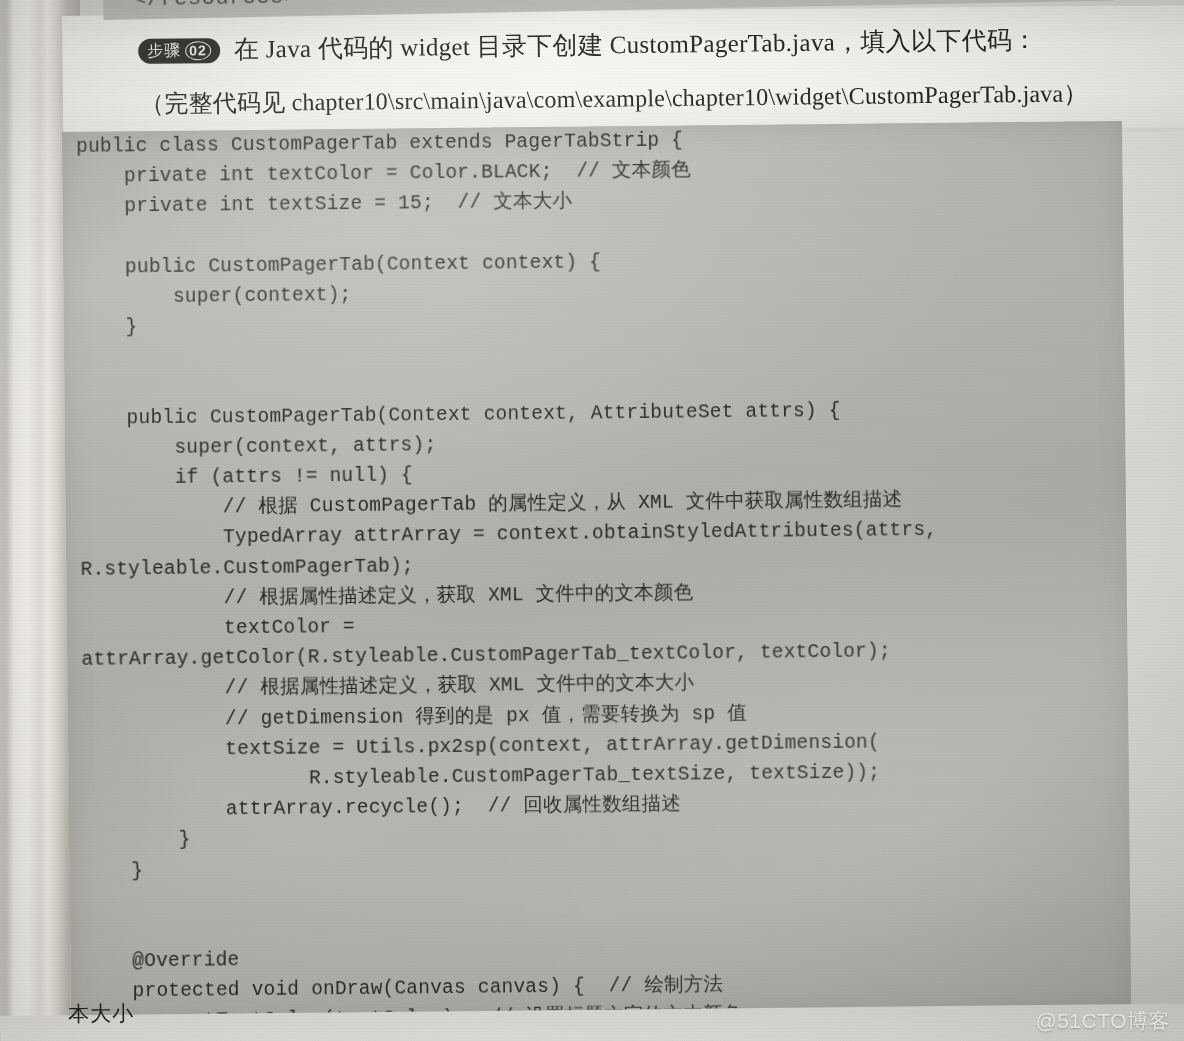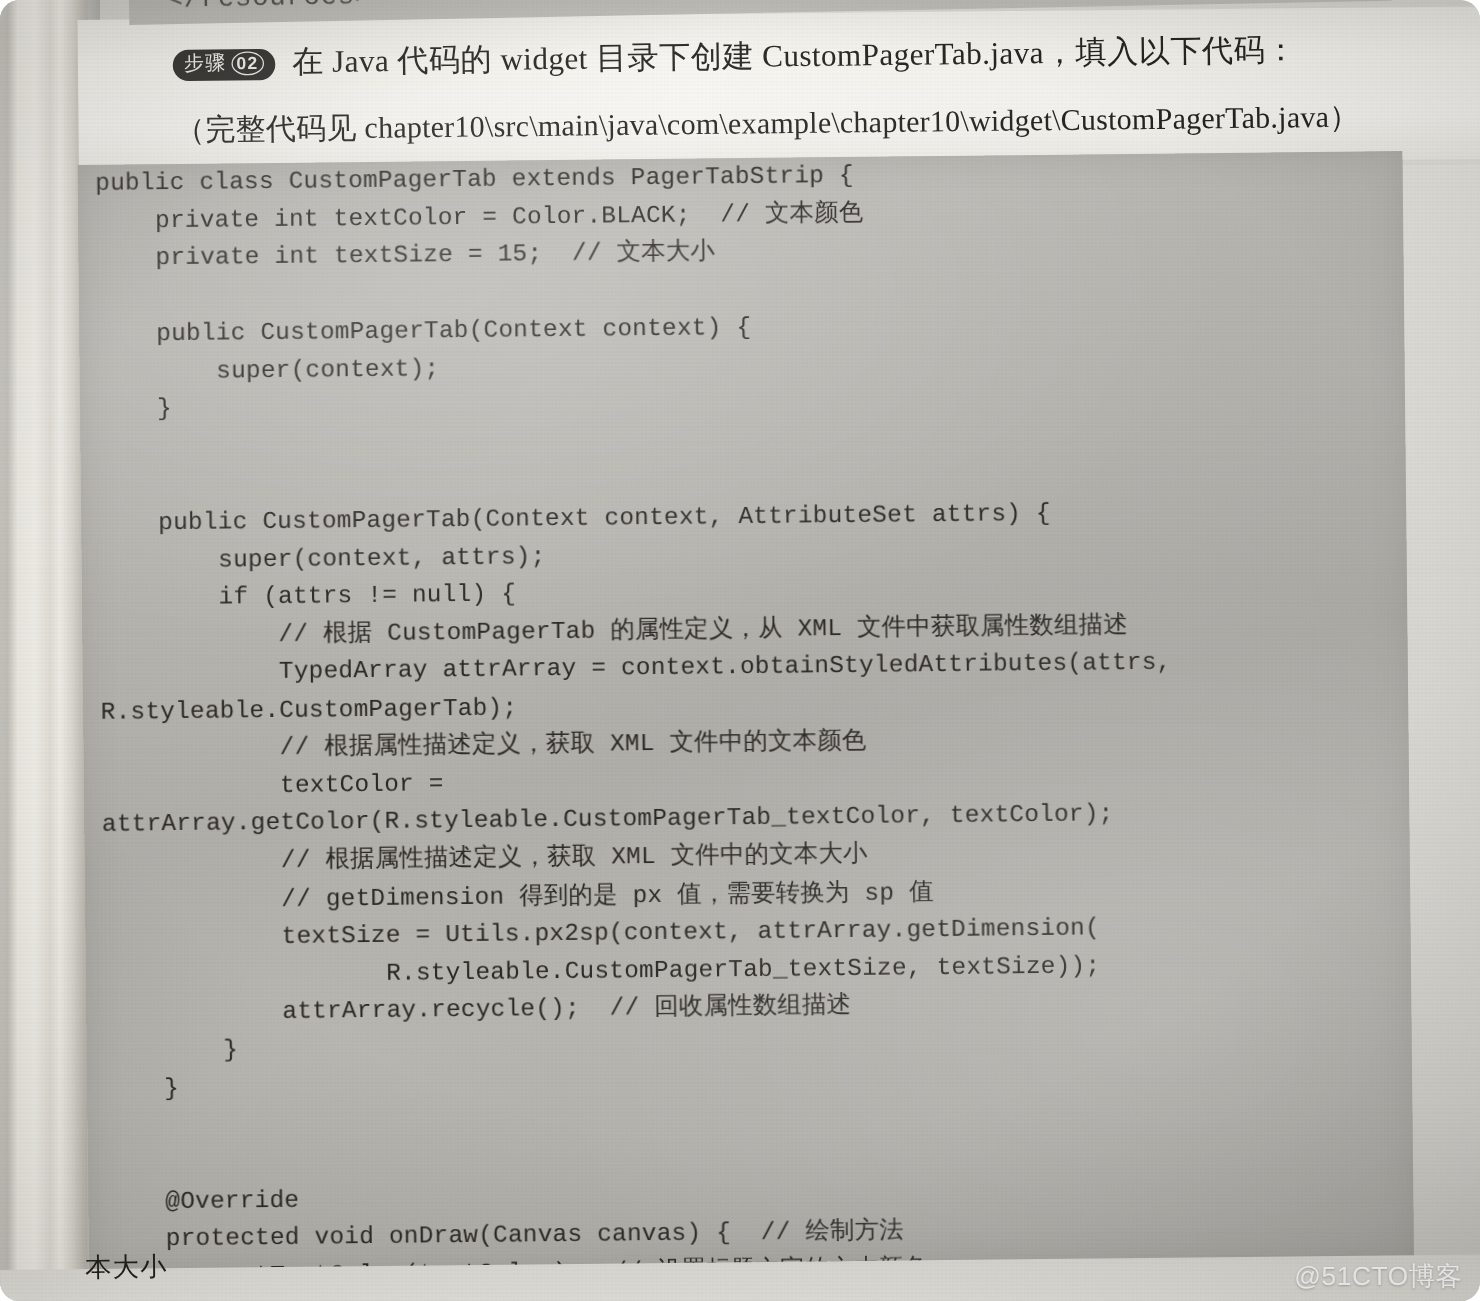--- a/index.html
+++ b/index.html
@@ -7,21 +7,20 @@
     padding: 0;
     background: #ffffff;
   }
   #page {
     position: relative;
     width: 1184px;
     height: 1041px;
     overflow: hidden;
     background: #d9d7d2;
     font-family: "Liberation Serif", serif;
-    border-radius: 16px;
   }
 
   
   .paper-bg {
     position: absolute;
     inset: 0;
     background:
       linear-gradient(178deg, #cfcdc8 0%, #dedcd6 6%, #e6e4de 20%, #e2e0da 55%, #dcdad4 85%, #cfcdc7 100%);
   }
   

